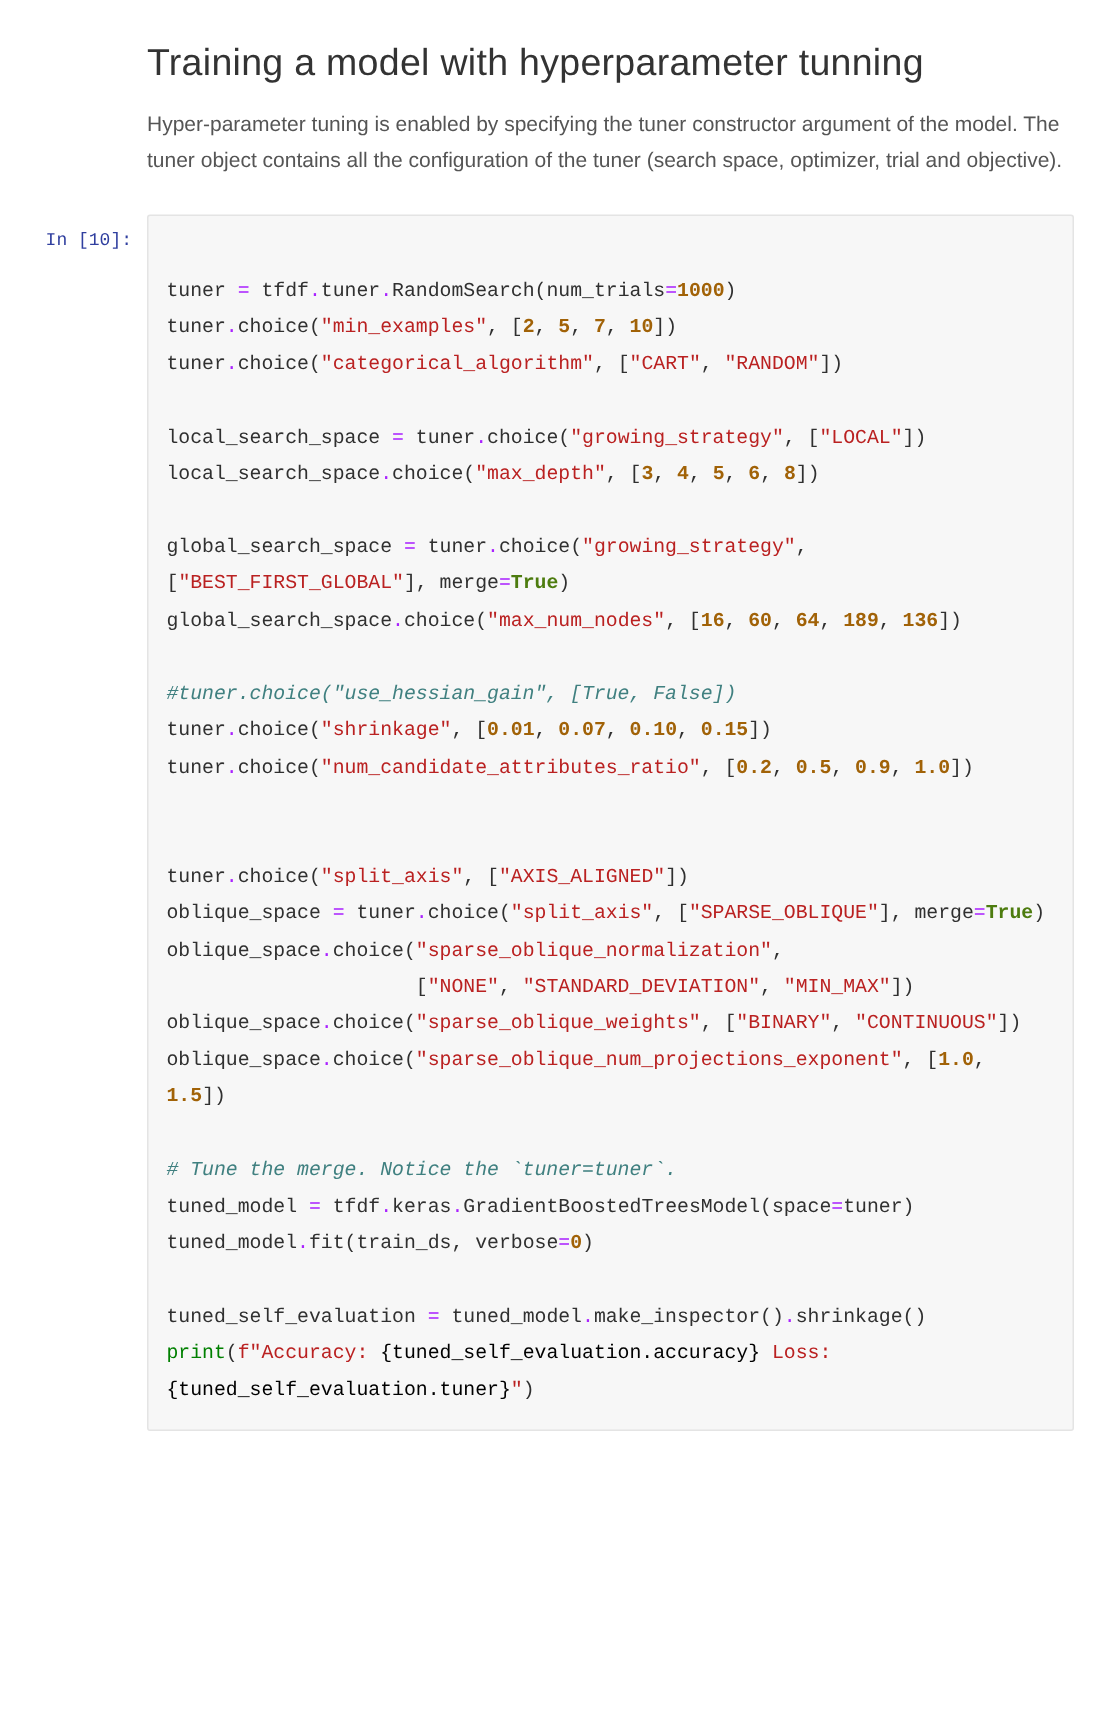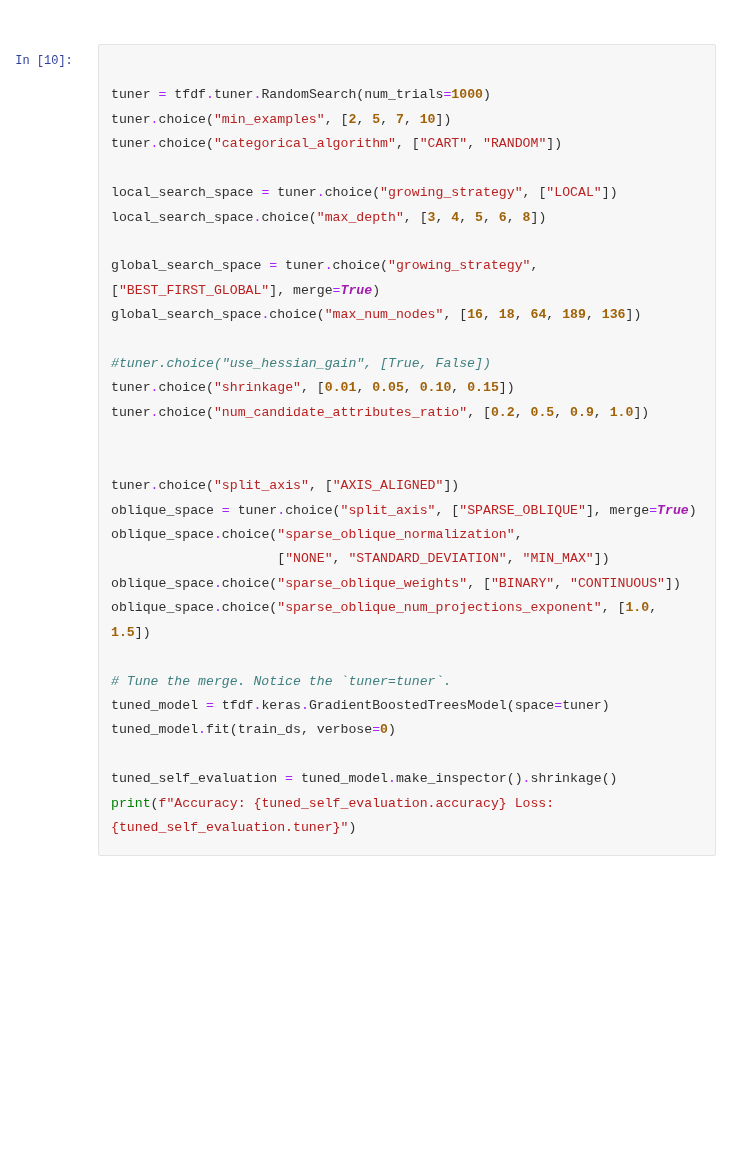--- a/index.html
+++ b/index.html
@@ -31,21 +31,21 @@
     margin: 0;
   }
   .cell {
     display: flex;
     align-items: stretch;
     padding: 0 20px 0 0;
   }
   .prompt {
     width: 98px;
     flex: 0 0 98px;
-    text-align: center;
+    text-align: right;
     padding: 10px 10px 0 0;
     font-family: "SFMono-Regular", Consolas, "Liberation Mono", Menlo, monospace;
     font-size: 12px;
     color: #303F9F;
   }
   .code-block {
     flex: 1;
     background: #f7f7f7;
     border: 1px solid #e4e4e4;
     border-radius: 2px;
@@ -54,48 +54,50 @@
     font-size: 13.2px;
     line-height: 1.85;
     color: #303030;
     white-space: pre-wrap;
     word-wrap: break-word;
     overflow-wrap: break-word;
   }
   .op { color: #AA22FF; }
   .str { color: #BA2121; }
   .num { color: #a16207; font-weight: bold; }
-  .kw { color: #a21caf; font-weight: 600; font-style: italic; }
+  .kw { color: #4d7c0f; font-weight: 600; }
   .cmt { color: #408080; font-style: italic; }
   .builtin { color: #008000; }
-  .fmt { color: #b91c1c; }
+  .fmt { color: #000000; }
 </style>
 </head>
 <body>
 
 <div class="page">
 
   <div class="text-cell">
+    <h2>Training a model with hyperparameter tunning</h2>
+    <p class="description">Hyper-parameter tuning is enabled by specifying the tuner constructor argument of the model. The tuner object contains all the configuration of the tuner (search space, optimizer, trial and objective).</p>
   </div>
 
   <div class="cell">
     <div class="prompt">In [10]:</div>
     <div class="code-block">
 <span><span>tuner </span><span class="op">=</span><span> tfdf</span><span class="op">.</span><span>tuner</span><span class="op">.</span><span>RandomSearch(num_trials</span><span class="op">=</span><span class="num">1000</span><span>)</span></span>
 <span><span>tuner</span><span class="op">.</span><span>choice(</span><span class="str">"min_examples"</span><span>, [</span><span class="num">2</span><span>, </span><span class="num">5</span><span>, </span><span class="num">7</span><span>, </span><span class="num">10</span><span>])</span></span>
 <span><span>tuner</span><span class="op">.</span><span>choice(</span><span class="str">"categorical_algorithm"</span><span>, [</span><span class="str">"CART"</span><span>, </span><span class="str">"RANDOM"</span><span>])</span></span>
 
 <span><span>local_search_space </span><span class="op">=</span><span> tuner</span><span class="op">.</span><span>choice(</span><span class="str">"growing_strategy"</span><span>, [</span><span class="str">"LOCAL"</span><span>])</span></span>
 <span><span>local_search_space</span><span class="op">.</span><span>choice(</span><span class="str">"max_depth"</span><span>, [</span><span class="num">3</span><span>, </span><span class="num">4</span><span>, </span><span class="num">5</span><span>, </span><span class="num">6</span><span>, </span><span class="num">8</span><span>])</span></span>
 
 <span><span>global_search_space </span><span class="op">=</span><span> tuner</span><span class="op">.</span><span>choice(</span><span class="str">"growing_strategy"</span><span>, [</span><span class="str">"BEST_FIRST_GLOBAL"</span><span>], merge</span><span class="op">=</span><span class="kw">True</span><span>)</span></span>
-<span><span>global_search_space</span><span class="op">.</span><span>choice(</span><span class="str">"max_num_nodes"</span><span>, [</span><span class="num">16</span><span>, </span><span class="num">18</span><span>, </span><span class="num">64</span><span>, </span><span class="num">189</span><span>, </span><span class="num">136</span><span>])</span></span>
+<span><span>global_search_space</span><span class="op">.</span><span>choice(</span><span class="str">"max_num_nodes"</span><span>, [</span><span class="num">16</span><span>, </span><span class="num">60</span><span>, </span><span class="num">64</span><span>, </span><span class="num">189</span><span>, </span><span class="num">136</span><span>])</span></span>
 
 <span class="cmt">#tuner.choice("use_hessian_gain", [True, False])</span>
-<span><span>tuner</span><span class="op">.</span><span>choice(</span><span class="str">"shrinkage"</span><span>, [</span><span class="num">0.01</span><span>, </span><span class="num">0.05</span><span>, </span><span class="num">0.10</span><span>, </span><span class="num">0.15</span><span>])</span></span>
+<span><span>tuner</span><span class="op">.</span><span>choice(</span><span class="str">"shrinkage"</span><span>, [</span><span class="num">0.01</span><span>, </span><span class="num">0.07</span><span>, </span><span class="num">0.10</span><span>, </span><span class="num">0.15</span><span>])</span></span>
 <span><span>tuner</span><span class="op">.</span><span>choice(</span><span class="str">"num_candidate_attributes_ratio"</span><span>, [</span><span class="num">0.2</span><span>, </span><span class="num">0.5</span><span>, </span><span class="num">0.9</span><span>, </span><span class="num">1.0</span><span>])</span></span>
 
 
 <span><span>tuner</span><span class="op">.</span><span>choice(</span><span class="str">"split_axis"</span><span>, [</span><span class="str">"AXIS_ALIGNED"</span><span>])</span></span>
 <span><span>oblique_space </span><span class="op">=</span><span> tuner</span><span class="op">.</span><span>choice(</span><span class="str">"split_axis"</span><span>, [</span><span class="str">"SPARSE_OBLIQUE"</span><span>], merge</span><span class="op">=</span><span class="kw">True</span><span>)</span></span>
 <span><span>oblique_space</span><span class="op">.</span><span>choice(</span><span class="str">"sparse_oblique_normalization"</span><span>,</span></span>
 <span><span>                     [</span><span class="str">"NONE"</span><span>, </span><span class="str">"STANDARD_DEVIATION"</span><span>, </span><span class="str">"MIN_MAX"</span><span>])</span></span>
 <span><span>oblique_space</span><span class="op">.</span><span>choice(</span><span class="str">"sparse_oblique_weights"</span><span>, [</span><span class="str">"BINARY"</span><span>, </span><span class="str">"CONTINUOUS"</span><span>])</span></span>
 <span><span>oblique_space</span><span class="op">.</span><span>choice(</span><span class="str">"sparse_oblique_num_projections_exponent"</span><span>, [</span><span class="num">1.0</span><span>, </span><span class="num">1.5</span><span>])</span></span>
 

